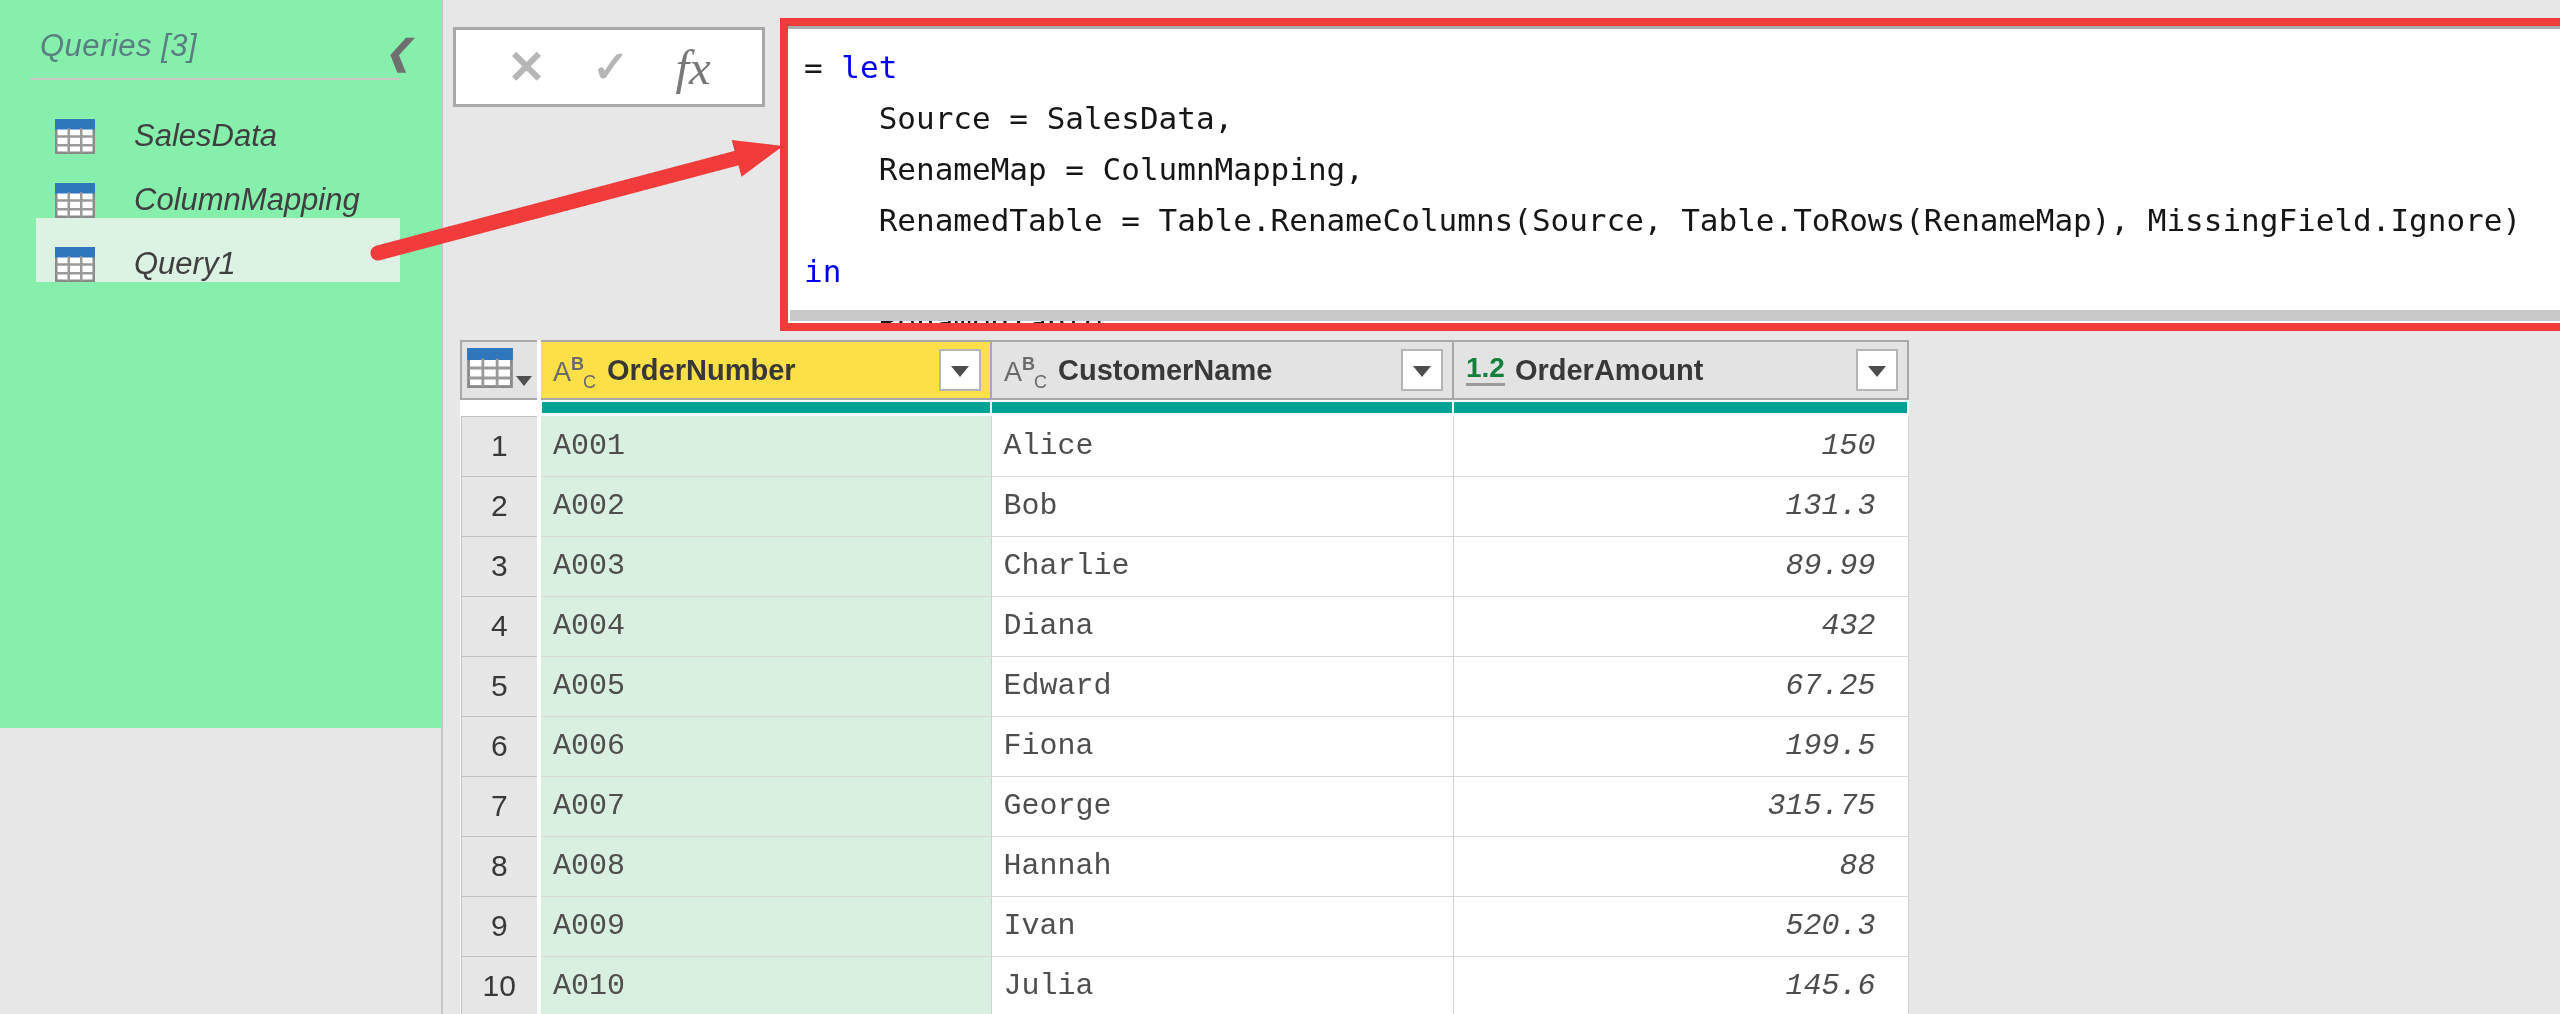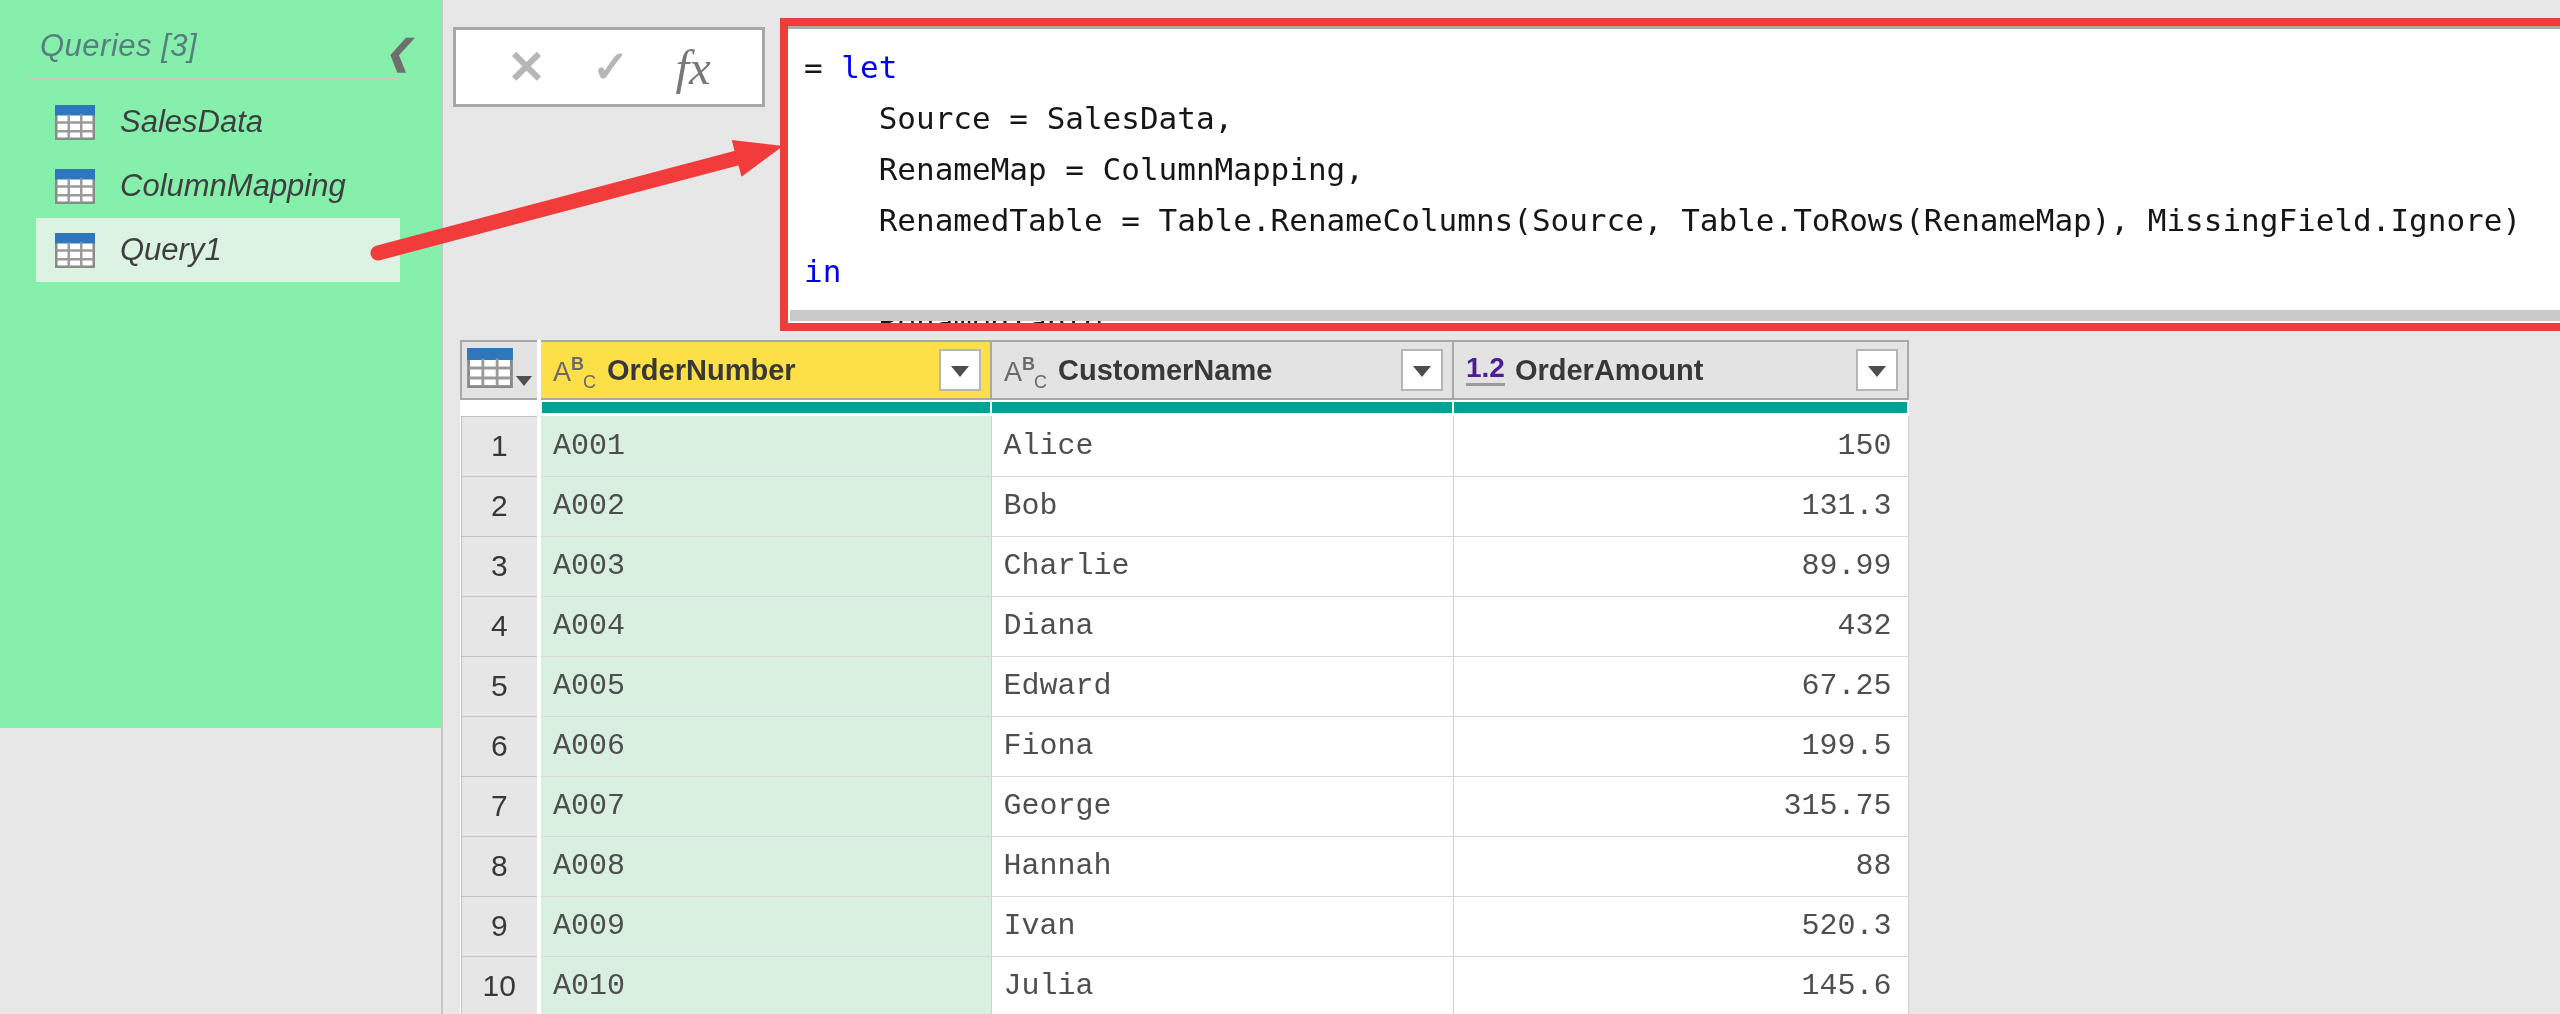--- a/index.html
+++ b/index.html
@@ -7,21 +7,21 @@
   body { font-family:"Liberation Sans", sans-serif; background:#e7e7e7; position:relative; }
   #app { position:relative; width:2560px; height:1014px; background:#e7e7e7; }
 
   
   #sidebar { position:absolute; left:0; top:0; width:441px; height:728px; background:#86efac;font-style:italic; }
   #sidebar-divider { position:absolute; left:441px; top:0; width:2px; height:1014px; background:#c6c6c6; }
   .queries-header { position:absolute; left:40px; top:28px; font-size:31px; color:#587e80; letter-spacing:0.5px; }
   .collapse-chevron { position:absolute; left:384px; top:32px; font-size:34px; color:#6f6f6f; font-weight:bold; cursor:pointer; }
   .queries-underline { position:absolute; left:30px; top:78px; width:370px; height:2px; background:#c9c9c9; }
   #query-list { position:absolute; left:0; top:90px; width:441px; }
-  .query-item { display:flex; align-items:center; height:64px; margin-left:36px; width:364px; padding-left:19px; cursor:pointer; }
+  .query-item { display:flex; align-items:flex-end; height:64px; margin-left:36px; width:364px; padding-left:19px; cursor:pointer;gap:14px; }
   .query-item.selected { background:#dcf2e3; }
   .query-item .q-icon { width:40px; height:35px; margin-right:25px; flex:0 0 auto; }
   .query-item .q-label { font-size:31px; color:#3f3f3f; white-space:nowrap; }
 
   
   #fx-box { position:absolute; left:453px; top:27px; width:312px; height:80px; background:#ffffff; border:3px solid #a8a8a8; display:flex; align-items:center; justify-content:space-around; padding:0 28px; }
   .fx-cancel { font-size:46px; color:#b6b6b6; font-weight:bold; line-height:1; cursor:pointer; }
   .fx-accept { font-size:44px; color:#b6b6b6; font-weight:bold; line-height:1; cursor:pointer; }
   .fx-fx { font-family:"Liberation Serif", serif; font-style:italic; font-size:49px; color:#787878; line-height:1; cursor:pointer; }
 
@@ -42,36 +42,36 @@
 
   .grid th { height:58px; background:#e3e3e3; border:2px solid #a8a8a8; text-align:left; vertical-align:middle; position:relative; padding-left:12px; cursor:pointer; }
   .grid th.corner { padding:0; text-align:center; border-right:4px solid #ffffff; }
   .grid th.sel { background:#fde047; }
   .col-label { font-size:29px; font-weight:bold; color:#383838; margin-left:10px; vertical-align:middle; }
 
   .type-icon { display:inline-block; color:#6a6a6a; vertical-align:middle; font-weight:normal; position:relative; top:2px; }
   .type-icon .ta { font-size:27px; }
   .type-icon .tb { font-size:18px; position:relative; top:-11px; font-weight:bold; }
   .type-icon .tc { font-size:18px; position:relative; top:7px; left:-1px; }
-  .type-icon.num { font-size:28px; font-weight:bold; color:#4c1d95; border-bottom:3px solid #9a9a9a; top:0; line-height:1; padding-bottom:1px; }
+  .type-icon.num { font-size:28px; font-weight:bold; color:#15803d; border-bottom:3px solid #9a9a9a; top:0; line-height:1; padding-bottom:1px; }
 
   .filter-btn { position:absolute; right:9px; top:50%; transform:translateY(-50%); width:42px; height:42px; background:#fff; border:2px solid #b5b5b5; cursor:pointer; display:flex; align-items:center; justify-content:center; }
   .filter-tri { width:0; height:0; border-left:9px solid transparent; border-right:9px solid transparent; border-top:11px solid #4d4d4d; margin-top:3px; }
 
   .corner-inner { display:inline-flex; align-items:flex-end; }
   .corner-tri { width:0; height:0; border-left:8px solid transparent; border-right:8px solid transparent; border-top:10px solid #4f4f4f; margin-left:3px; margin-bottom:2px; }
 
   tr.quality-row td { height:16px; background:#ffffff; border:none; padding:2px 0 3px 0; }
   .qbar { height:11px; background:#00a296; margin:0 1px; }
   tr.quality-row td.qn { background:#ffffff; border-right:4px solid #ffffff; }
 
   .grid td { height:60px; font-family:"Liberation Mono", monospace; font-size:30px; color:#4e4e4e; background:#fff; border-bottom:1px solid #d8d8d8; border-right:1px solid #d0d0d0; padding-left:12px; cursor:cell; }
   .grid td.rownum { font-family:"Liberation Sans", sans-serif; color:#383838; text-align:center; padding:0; background:#e6e6e6; border:1px solid #c2c2c2; border-right:4px solid #ffffff; cursor:pointer; }
   .grid td.c-green { background:#d9efdf; }
-  .grid td.c-num { text-align:right; padding-right:16px; padding-left:0; }
+  .grid td.c-num { text-align:right; padding-right:32px; padding-left:0; font-style:italic; }
 </style>
 </head>
 <body>
 
 <div id="app">
 
   <div id="sidebar">
     <div class="queries-header">Queries [3]</div>
     <div class="collapse-chevron">❮</div>
     <div class="queries-underline"></div>

